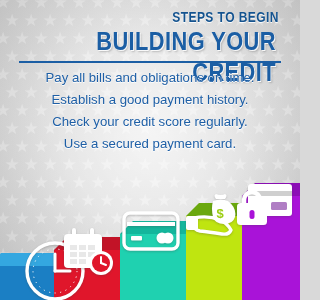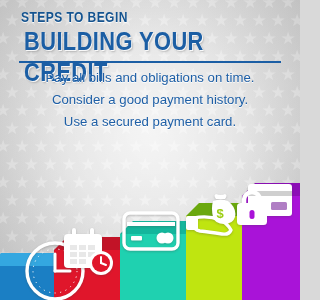--- a/index.html
+++ b/index.html
@@ -28,21 +28,21 @@
     text-align:center;
     opacity:.62;
   }
   .vignette{
     position:absolute;inset:0;
     background:radial-gradient(ellipse at 50% 45%, rgba(255,255,255,.55) 0%, rgba(255,255,255,.10) 45%, rgba(120,120,120,.18) 100%);
     pointer-events:none;
   }
 
   
-  .header{position:absolute;left:0;top:0;width:300px;text-align:left;z-index:5;}
+  .header{position:absolute;left:0;top:0;width:300px;text-align:right;z-index:5;}
   .kicker{
     margin-top:9px;
     font-size:14px;
     font-weight:bold;
     letter-spacing:.5px;
     color:#14538f;
     font-stretch:condensed;
     transform:scaleX(.86);
     text-shadow:0 1px 0 rgba(255,255,255,.85);
   }
@@ -371,21 +371,22 @@
     </div>
 
   <div class="header">
     <div class="kicker">STEPS TO BEGIN</div>
     <div class="headline">BUILDING YOUR CREDIT</div>
   </div>
   <div class="rule"></div>
 
   <div class="lines" id="lines" style="color: rgb(30, 95, 166);">
       <p class="line">Pay all bills and obligations on time.</p>
-      <p class="line">Consider a good payment history.</p>
+      <p class="line">Establish a good payment history.</p>
+      <p class="line">Check your credit score regularly.</p>
       <p class="line">Use a secured payment card.</p>
     </div>
 
   <div class="steps" id="steps">
       <div class="step" style="left:-12px;width:99px;height:47px;">
         <svg width="99" height="47" viewBox="0 0 99 47">
           <polygon points="0,13 13,0 99,0 86,13" fill="#34a7e0"></polygon>
           <polygon points="86,13 99,0 99,34 86,47" fill="#0f5f9c"></polygon>
           <rect x="0" y="13" width="86" height="34" fill="#1b7fc4"></rect>
         </svg>

